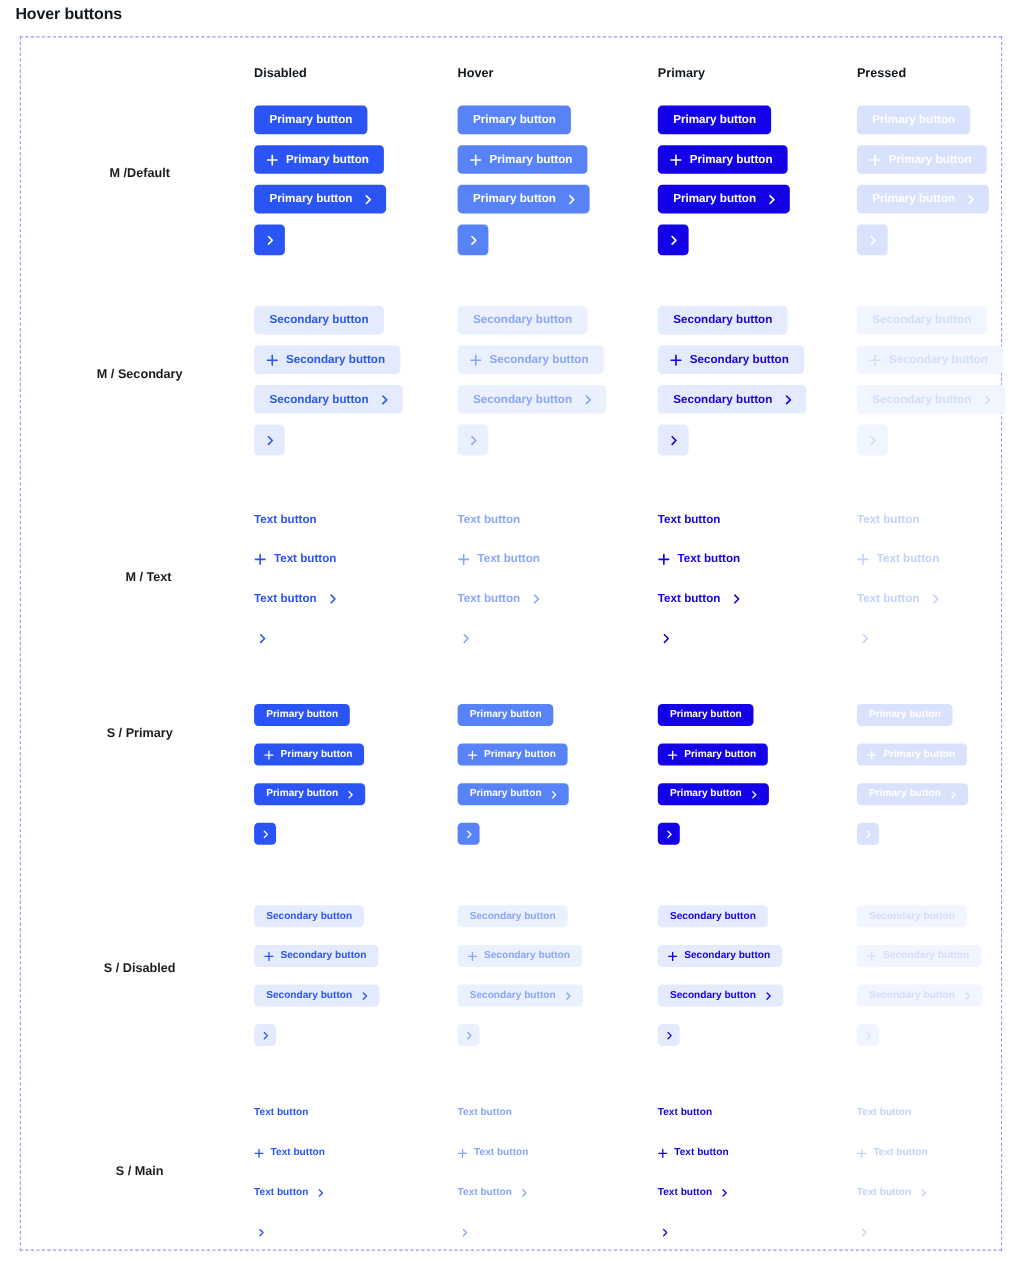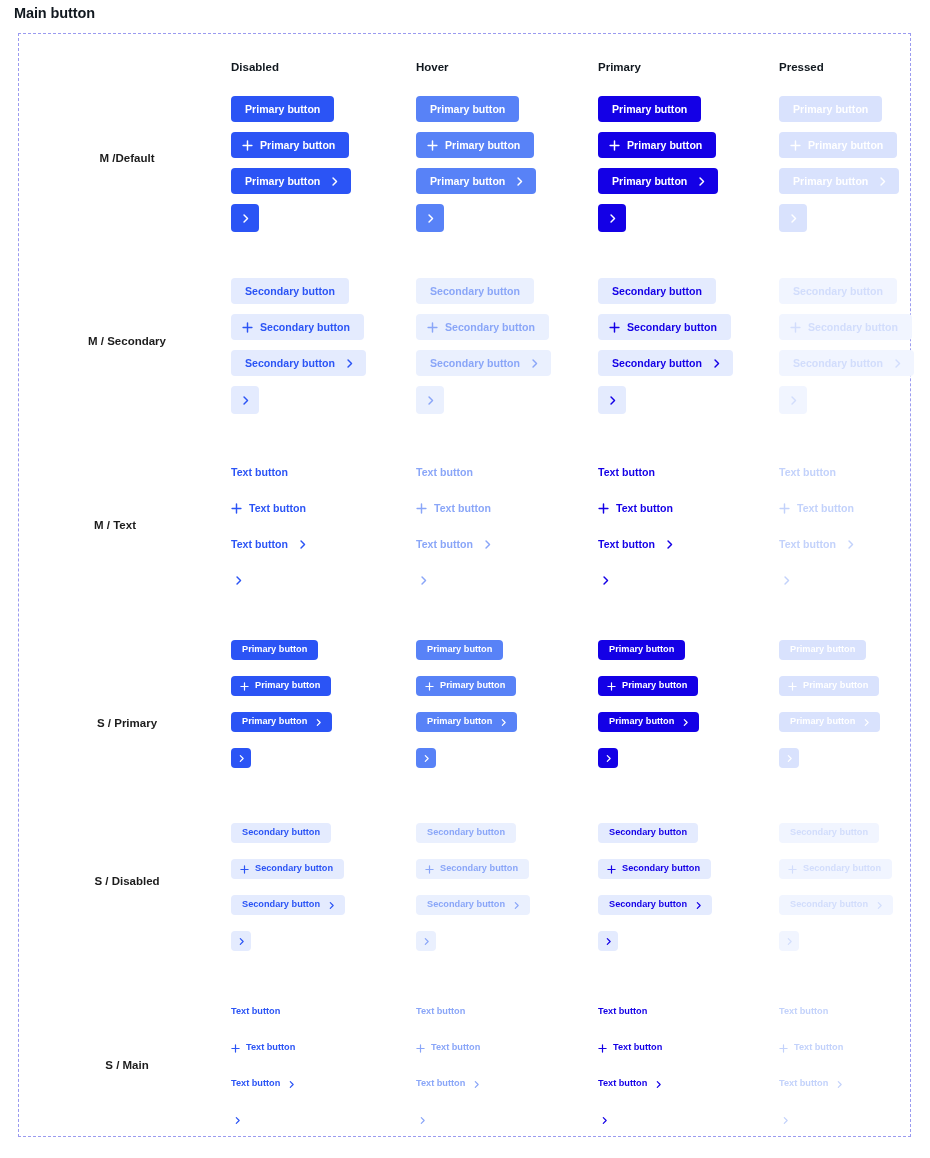--- a/index.html
+++ b/index.html
@@ -160,21 +160,21 @@
   .variant-text.state-disabled { color: #c3d2fb; }
 
   .ic { flex: none; display: inline-block; }
   .ic svg { display: block; width: 100%; height: 100%; }
 </style>
 </head>
 <body>
 
 <div id="page">
 
-  <div class="page-title">Main button</div>
+  <div class="page-title">Hover buttons</div>
 
   <div class="frame">
     <div class="grid" id="grid">
       <div class="col-headers" id="col-headers">
           <div class="col-header" style="left: 212px;">Disabled</div>
           <div class="col-header" style="left: 397px;">Hover</div>
           <div class="col-header" style="left: 579px;">Primary</div>
           <div class="col-header" style="left: 760px;">Pressed</div>
         </div>
     <div class="row-label" style="left: 108px; top: 118px;">M /Default</div>
@@ -444,21 +444,21 @@
         </div>
         <div class="cell" style="left: 760px; top: 352px;">
           <div class="btn size-m variant-secondary state-disabled icon-only">
             <span class="ic">
               <svg viewBox="0 0 12 12" fill="none" xmlns="http://www.w3.org/2000/svg">
                 <path d="M4.4 2.2L8.2 6L4.4 9.8" stroke="currentColor" stroke-width="1.6" stroke-linecap="round" stroke-linejoin="round"></path>
               </svg>
             </span>
           </div>
         </div>
-        <div class="row-label" style="left: 96px; top: 485px;">M / Text</div>
+        <div class="row-label" style="left: 116px; top: 485px;">M / Text</div>
         <div class="cell" style="left: 212px; top: 430px;">
           <div class="btn size-m variant-text state-default">
             <span class="lbl">Text button</span>
           </div>
         </div>
         <div class="cell" style="left: 212px; top: 466px;">
           <div class="btn size-m variant-text state-default with-lead">
             <span class="ic lead-gap">
               <svg viewBox="0 0 12 12" fill="none" xmlns="http://www.w3.org/2000/svg">
                 <path d="M6 1.2V10.8M1.2 6H10.8" stroke="currentColor" stroke-width="1.6" stroke-linecap="round"></path>
@@ -581,21 +581,21 @@
         </div>
         <div class="cell" style="left: 760px; top: 538px;">
           <div class="btn size-m variant-text state-disabled icon-only">
             <span class="ic">
               <svg viewBox="0 0 12 12" fill="none" xmlns="http://www.w3.org/2000/svg">
                 <path d="M4.4 2.2L8.2 6L4.4 9.8" stroke="currentColor" stroke-width="1.6" stroke-linecap="round" stroke-linejoin="round"></path>
               </svg>
             </span>
           </div>
         </div>
-        <div class="row-label" style="left: 108px; top: 683px; text-align: right;">S / Primary</div>
+        <div class="row-label" style="left: 108px; top: 627px; text-align: right;">S / Primary</div>
         <div class="cell" style="left: 212px; top: 606px;">
           <div class="btn size-s variant-primary state-default">
             <span class="lbl">Primary button</span>
           </div>
         </div>
         <div class="cell" style="left: 212px; top: 642px;">
           <div class="btn size-s variant-primary state-default with-lead">
             <span class="ic lead-gap">
               <svg viewBox="0 0 12 12" fill="none" xmlns="http://www.w3.org/2000/svg">
                 <path d="M6 1.2V10.8M1.2 6H10.8" stroke="currentColor" stroke-width="1.6" stroke-linecap="round"></path>

